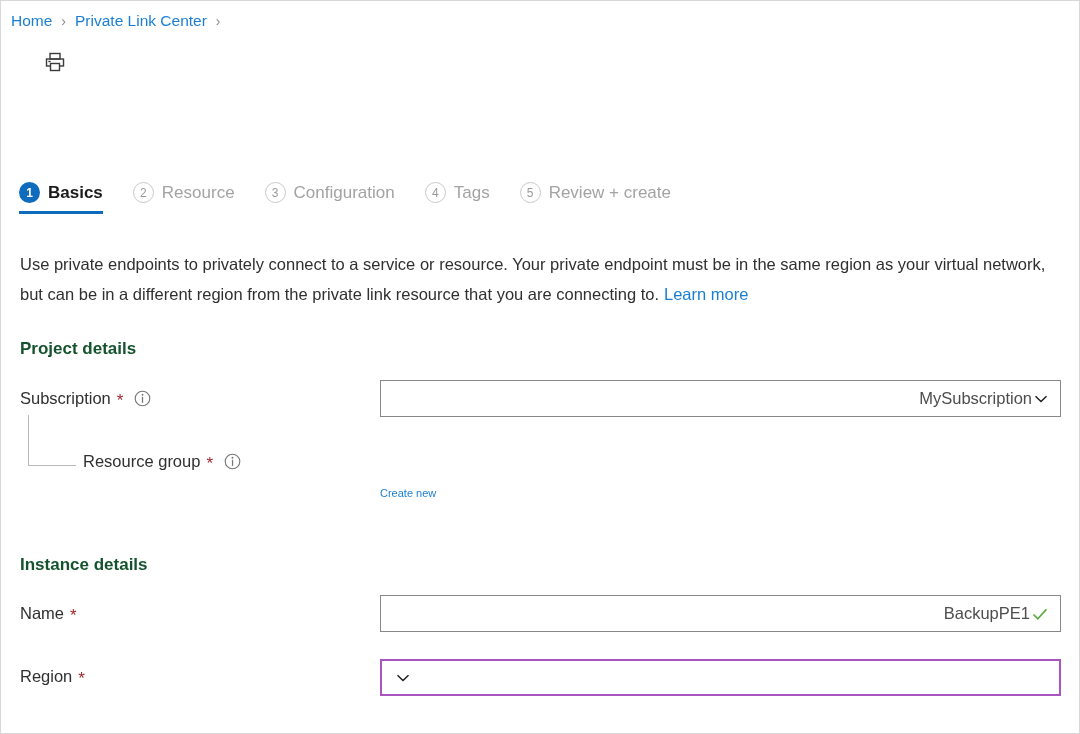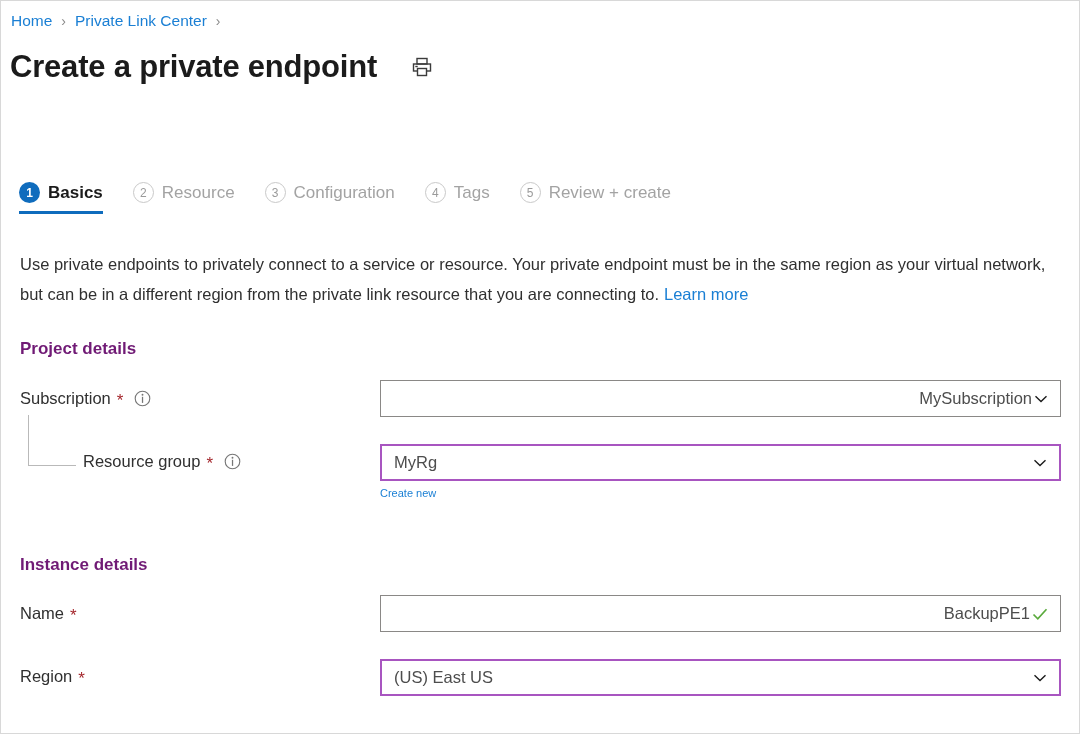--- a/index.html
+++ b/index.html
@@ -155,21 +155,21 @@
     cursor: pointer;
     margin-left: 5px;
   }
 
   
   .section-heading {
     position: absolute;
     left: 19px;
     font-size: 17px;
     font-weight: 700;
-    color: #701a75;
+    color: #14532d;
   }
   #heading-project { top: 338px; }
   #heading-instance { top: 554px; }
 
   
   .field-label {
     position: absolute;
     font-size: 16.5px;
     color: #303030;
     display: flex;
@@ -257,21 +257,20 @@
 <div id="page">
 
   <nav class="breadcrumb">
     <a class="crumb-link" href="#">Home</a>
     <span class="crumb-sep">›</span>
     <a class="crumb-link" href="#">Private Link Center</a>
     <span class="crumb-sep">›</span>
   </nav>
 
   <div class="title-row">
-    <h1 class="page-title">Create a private endpoint</h1>
     <button class="print-btn" title="Print">
       <svg width="22" height="22" viewBox="0 0 22 22" aria-hidden="true">
         <rect x="6" y="2.5" width="10" height="5.5" fill="none" stroke="#3b3b3b" stroke-width="1.4"></rect>
         <rect x="2.5" y="8" width="17" height="7" fill="none" stroke="#3b3b3b" stroke-width="1.4"></rect>
         <rect x="6.5" y="12.5" width="9" height="7" fill="#ffffff" stroke="#3b3b3b" stroke-width="1.4"></rect>
         <rect x="4.3" y="9.8" width="2.4" height="1.4" fill="#3b3b3b"></rect>
       </svg>
     </button>
   </div>
 
@@ -337,28 +336,20 @@
 
   <div class="control gray" id="ctl-subscription">
     <span class="value">MySubscription</span>
     <span class="chevron">
       <svg width="18" height="18" viewBox="0 0 18 18" aria-hidden="true">
         <path d="M3.5 6.3 L9 11.6 L14.5 6.3" fill="none" stroke="#1b1b1b" stroke-width="1.4"></path>
       </svg>
     </span>
   </div>
 
-  <div class="control focus" id="ctl-resource-group">
-    <span class="value">MyRg</span>
-    <span class="chevron">
-      <svg width="18" height="18" viewBox="0 0 18 18" aria-hidden="true">
-        <path d="M3.5 6.3 L9 11.6 L14.5 6.3" fill="none" stroke="#1b1b1b" stroke-width="1.4"></path>
-      </svg>
-    </span>
-  </div>
 
   <a class="create-new-link" href="#">Create new</a>
 
   <h2 class="section-heading" id="heading-instance">Instance details</h2>
 
   <div class="field-label" id="label-name">
     <span>Name</span>
     <span class="req-star">*</span>
   </div>
 
@@ -370,21 +361,20 @@
   <div class="control gray" id="ctl-name">
     <span class="value">BackupPE1</span>
     <span class="check">
       <svg width="20" height="20" viewBox="0 0 20 20" aria-hidden="true">
         <path d="M3.5 10.5 L7.8 14.8 L16.5 5.2" fill="none" stroke="#5aaa3c" stroke-width="1.7"></path>
       </svg>
     </span>
   </div>
 
   <div class="control focus" id="ctl-region">
-    <span class="value">(US) East US</span>
     <span class="chevron">
       <svg width="18" height="18" viewBox="0 0 18 18" aria-hidden="true">
         <path d="M3.5 6.3 L9 11.6 L14.5 6.3" fill="none" stroke="#1b1b1b" stroke-width="1.4"></path>
       </svg>
     </span>
   </div>
 
 </div>
 
 </body></html>

